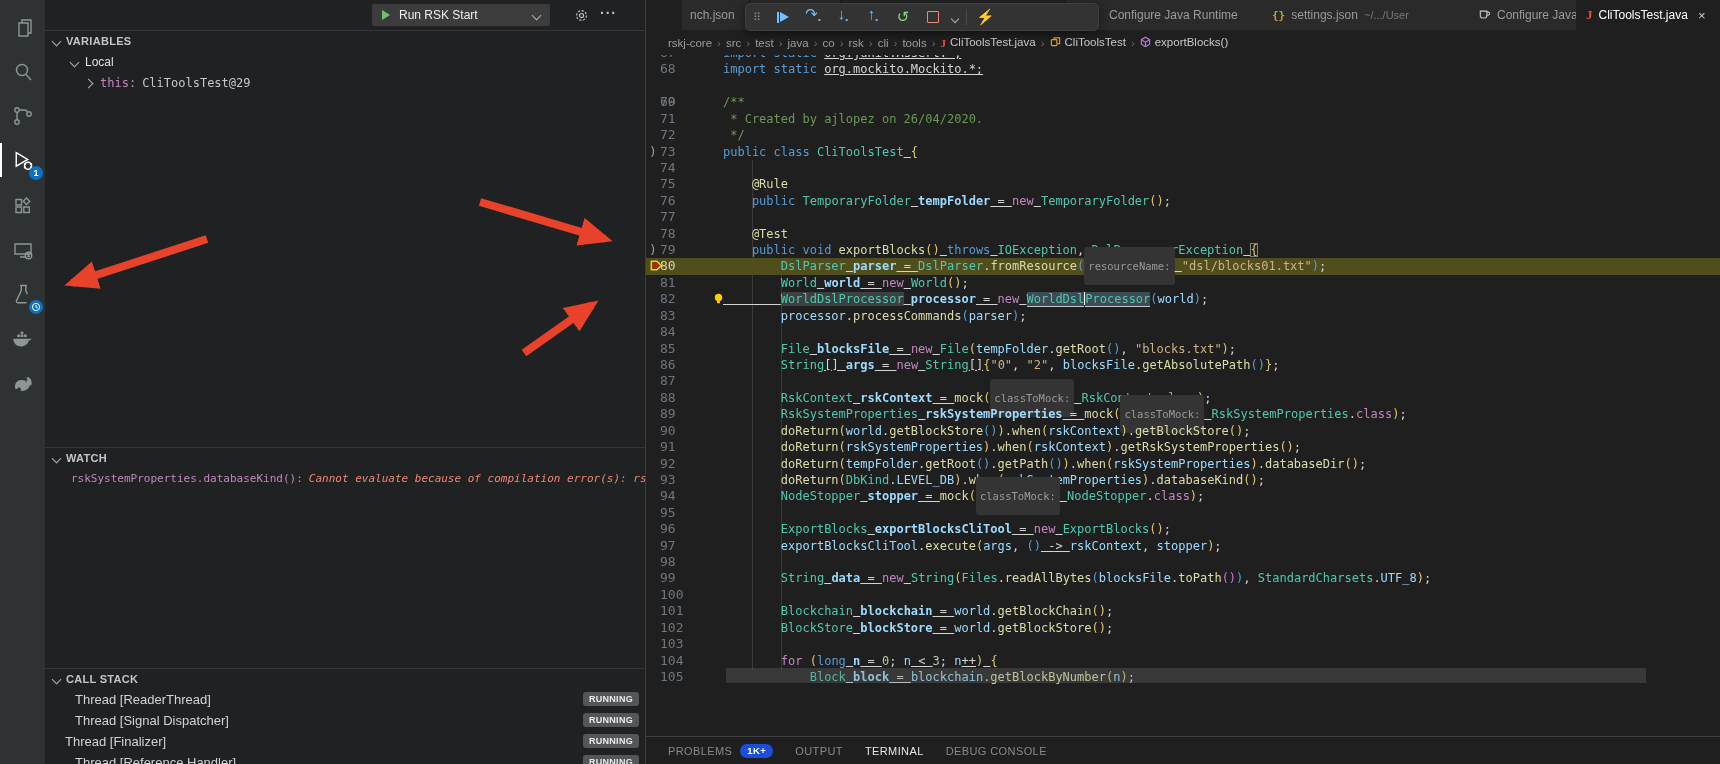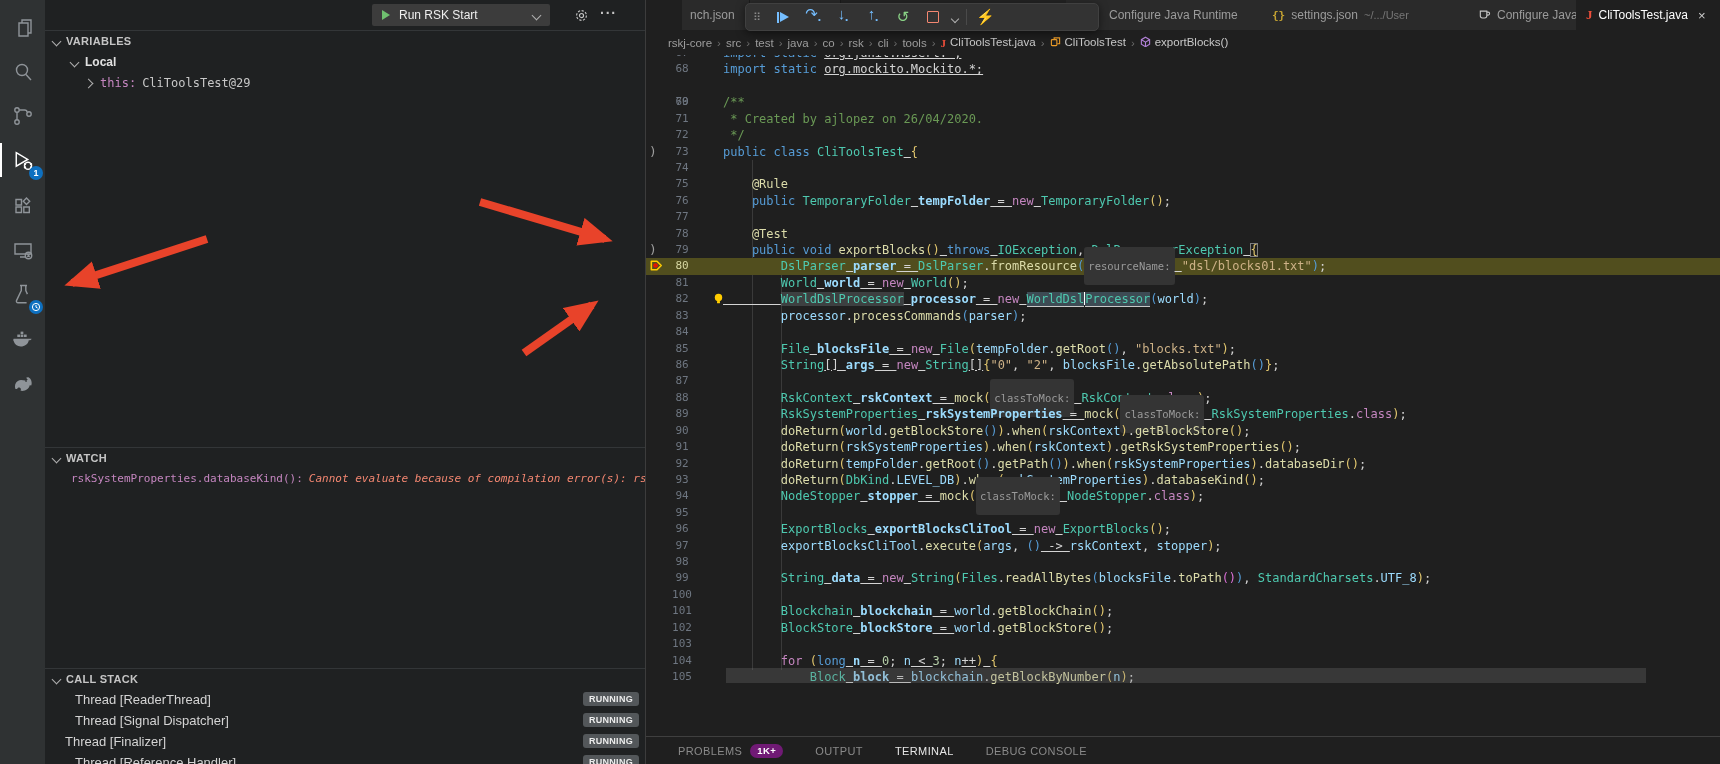--- a/index.html
+++ b/index.html
@@ -53,43 +53,43 @@
   .bcs{position:absolute;left:0;top:30px;right:0;height:25px;display:flex;align-items:center;background:#1f1f1f;font-size:11.5px;color:#9d9d9d;}
   .bcs .bc{cursor:pointer;white-space:nowrap;}
   .bcs .sep{margin:0 5px;color:#6a6a6a;}
   .bcs .bright{color:#c8c8c8;}
   .bcico{display:inline-block;margin-right:4px;vertical-align:-1px;}
   
   .code{position:absolute;left:0;top:55px;right:0;bottom:27px;overflow:hidden;
         font-family:"DejaVu Sans Mono",monospace;font-size:12px;}
   .cl{position:absolute;left:0;right:0;height:17px;line-height:16.5px;white-space:pre;}
   .cl.exec{background:#514e1e;}
-  .lnum{position:absolute;left:14px;width:44px;text-align:center;color:#6e7681;font-size:11px;}
+  .lnum{position:absolute;left:14px;width:44px;text-align:left;color:#6e7681;font-size:13px;}
   .cl.exec .lnum{color:#d7d7a2;}
   .gicon{position:absolute;left:3px;top:0px;width:16px;height:16px;}
   .arc{color:#9d9d9d;font-size:13px;}
   .gdeco{position:absolute;left:66px;top:1px;}
   .ctext{position:absolute;left:77px;top:0;right:0;}
   .guide{position:absolute;width:1px;background:#3a3a3a;}
   .tk-k{color:#569cd6;} .tk-kc{color:#c586c0;} .tk-t{color:#4ec9b0;} .tk-m{color:#dcdcaa;}
   .tk-v{color:#9cdcfe;} .tk-vd{color:#9cdcfe;font-weight:bold;} .tk-s{color:#ceb287;}
   .tk-n{color:#b5cea8;} .tk-c{color:#6a9955;} .tk-w{color:#d4d4d4;text-decoration:underline;} .tk-p{color:#d4d4d4;}
   .tk-pb{color:#e2c76e;} .tk-pB{color:#569cd6;} .tk-pp{color:#da70d6;} .tk-a{color:#dcdcaa;}
   .tk-h{color:#9a9a9a;background:#343434;border-radius:3px;padding:13px 4px;font-size:10.5px;}
   .tk-caret{display:inline-block;width:0;border-left:1.5px solid #ffffff;height:13px;vertical-align:-2px;}
   .tk-occ1{background:rgba(111,117,122,.38);}
   .tk-occ2{background:rgba(86,112,128,.55);border-bottom:1px solid #c8c8c8;}
   .tk-bm{outline:1px solid #7f7f7f;outline-offset:-1px;}
   .hscroll{position:absolute;left:80px;width:920px;height:15px;background:rgba(121,121,121,.28);z-index:3;}
   
   .panel{position:absolute;left:0;right:0;bottom:0;height:27px;background:#1f1f1f;border-top:1px solid #3f3f3f;
          display:flex;align-items:center;}
-  .ptab{font-size:11px;color:#8a8a8a;letter-spacing:.4px;margin-left:32px;cursor:pointer;display:flex;align-items:center;}
+  .ptab{font-size:11px;color:#8a8a8a;letter-spacing:.4px;margin-left:22px;cursor:pointer;display:flex;align-items:center;}
   .ptab.active{color:#e7e7e7;}
-  .pbadge{background:#701a75;color:#ffffff;font-size:9.5px;border-radius:9px;padding:1.5px 7px;margin-left:8px;font-weight:bold;}
+  .pbadge{background:#1d4ed8;color:#ffffff;font-size:9.5px;border-radius:9px;padding:1.5px 7px;margin-left:8px;font-weight:bold;}
   
   .dtb{position:absolute;left:745px;top:3px;width:352px;height:26px;background:#333333;border:1px solid #404040;
        border-radius:5px;box-shadow:0 2px 8px rgba(0,0,0,.5);z-index:20;display:flex;align-items:center;}
   .dtb .b{width:30px;text-align:center;font-size:15px;cursor:pointer;line-height:24px;}
   .dtb .grip{color:#8a8a8a;font-size:11px;width:22px;cursor:grab;}
   .blue{color:#75beff;} .green{color:#89d185;} .yell{color:#ffcc00;}
   .stopsq{display:inline-block;width:10px;height:10px;border:1.6px solid #f48771;border-radius:1px;vertical-align:-1px;}
   .dtb .chev{width:14px;} .dtb .sepv{width:1px;height:16px;background:#4a4a4a;margin:0 4px;}
   .contbar{display:inline-block;width:2px;height:11px;background:#75beff;margin-right:1px;vertical-align:-1px;}
   .conttri{display:inline-block;width:0;height:0;border-left:9px solid #75beff;border-top:5.5px solid transparent;border-bottom:5.5px solid transparent;}
@@ -183,21 +183,21 @@
         </svg>
     </span>
     <span class="hact dots">···</span>
 
     <div class="sect" style="top:30px">
       <span class="cv"></span>
       <span class="sl">VARIABLES</span>
     </div>
     <div class="srow" style="top:52px;padding-left:26px">
       <span class="cv" style="margin-right:7px"></span>
-      <span style="font-size:12px;font-weight:bold;color:#e0e0e0">Local</span>
+      <span style="font-size:12px;font-weight:normal;color:#e0e0e0">Local</span>
     </div>
     <div class="srow mono" style="top:73px;padding-left:40px;font-size:12px">
       <span class="cv r" style="margin-right:8px"></span>
       <span style="color:#c586c0">this:</span>
       <span style="color:#c8c8c8;margin-left:6px">CliToolsTest@29</span>
     </div>
 
     <div class="sect" style="top:447px">
       <span class="cv"></span>
       <span class="sl">WATCH</span>

